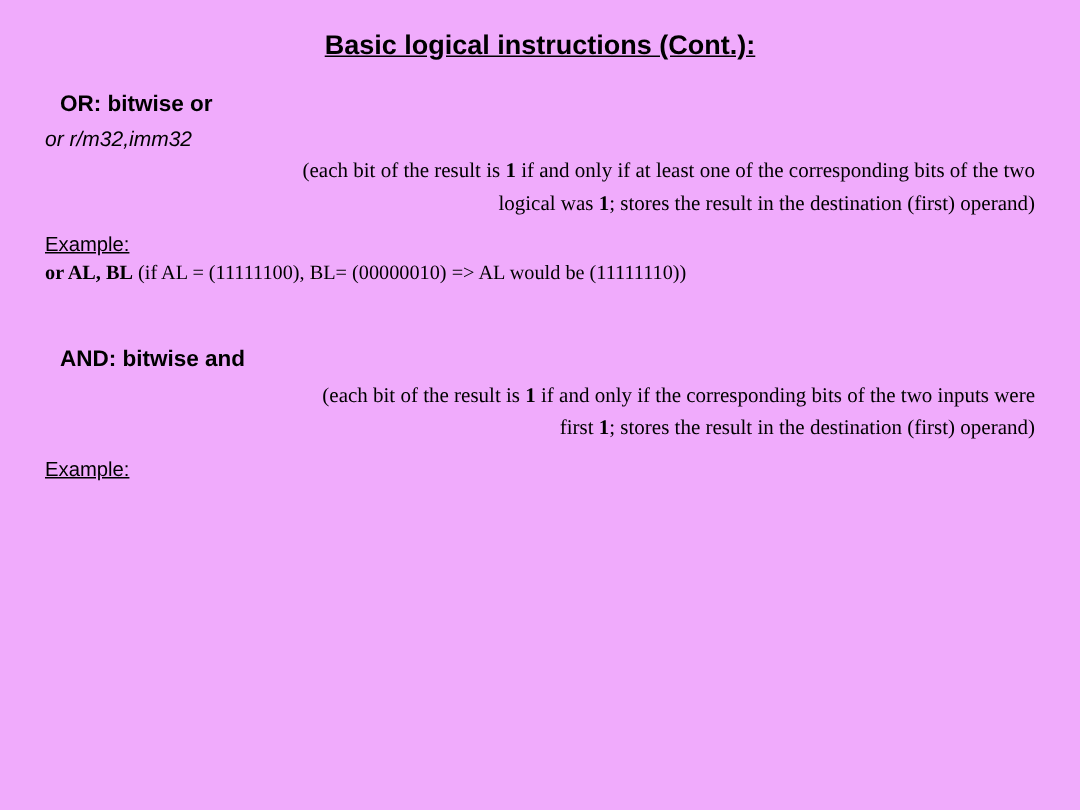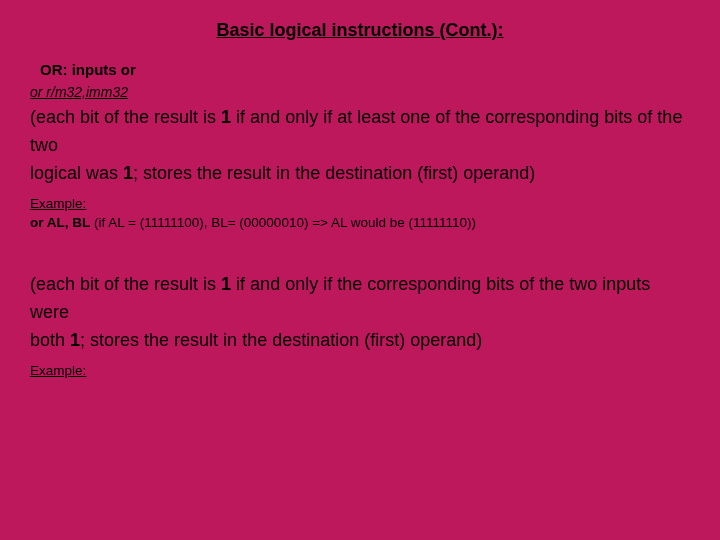--- a/index.html
+++ b/index.html
@@ -14,21 +14,21 @@
       background: #ffffff;
       font-family: Arial, sans-serif;
       font-size: 14px;
       overflow: hidden;
     }
 
     .page {
       width: 720px;
       height: 540px;
       padding: 20px 30px;
-      background: #be185d;
+      background: #f0abfc;
     }
 
     .page-title {
       text-align: center;
       font-size: 18px;
       font-weight: bold;
       text-decoration: underline;
       margin-bottom: 20px;
       font-family: Arial, sans-serif;
     }
@@ -40,80 +40,81 @@
     .section-heading {
       font-size: 15px;
       font-weight: bold;
       margin-bottom: 6px;
       margin-left: 10px;
     }
 
     .instruction-sig {
       font-size: 14px;
       font-style: italic;
-      text-decoration: underline;
       margin-bottom: 4px;
       font-family: Arial, sans-serif;
     }
 
     .description {
-      font-size: 18px;
+      font-size: 14px;
       line-height: 1.55;
       margin-bottom: 8px;
-      font-family: Liberation Sans, sans-serif;
+      font-family: Liberation Serif, serif;
+      text-align: right;
     }
 
     .description .bold {
       font-weight: bold;
     }
 
     .example-label {
       font-size: 13.5px;
       text-decoration: underline;
       margin-bottom: 2px;
       font-family: Arial, sans-serif;
     }
 
     .example-code {
       font-size: 13.5px;
-      font-family: Liberation Sans, sans-serif;
+      font-family: Liberation Serif, serif;
       line-height: 1.5;
     }
 
     .example-code .bold {
       font-weight: bold;
     }
 
     .divider {
       height: 18px;
     }
   </style>
 </head>
 <body>
 
 <div class="page">
 
   <div class="page-title">Basic logical instructions (Cont.):</div>
 
   <div class="section">
-    <div class="section-heading">OR: inputs or</div>
+    <div class="section-heading">OR: bitwise or</div>
     <div class="instruction-sig">or r/m32,imm32</div>
     <div class="description">
       <span>(each bit of the result is </span><span class="bold">1</span><span> if and only if at least one of the corresponding bits of the two</span><br>
       <span> logical was </span><span class="bold">1</span><span>; stores the result in the destination (first) operand)</span>
     </div>
     <div class="example-label">Example:</div>
     <div class="example-code">
       <span class="bold">or AL, BL</span><span> (if AL = (11111100), BL= (00000010) =&gt; AL would be (11111110))</span>
     </div>
   </div>
 
   <div class="divider"></div>
 
   <div class="section">
+    <div class="section-heading">AND: bitwise and</div>
     <div class="description">
       <span>(each bit of the result is </span><span class="bold">1</span><span> if and only if the corresponding bits of the two inputs were</span><br>
-      <span> both </span><span class="bold">1</span><span>; stores the result in the destination (first) operand)</span>
+      <span> first </span><span class="bold">1</span><span>; stores the result in the destination (first) operand)</span>
     </div>
     <div class="example-label">Example:</div>
   </div>
 
 </div>
 
 </body></html>

